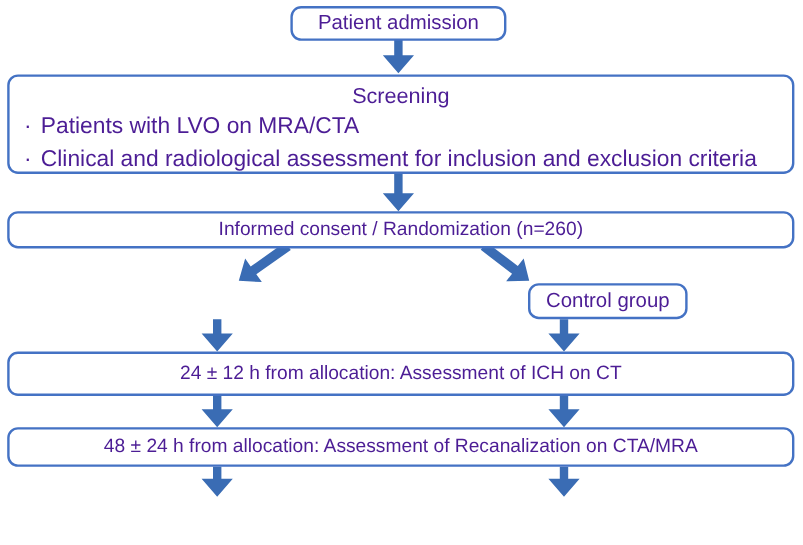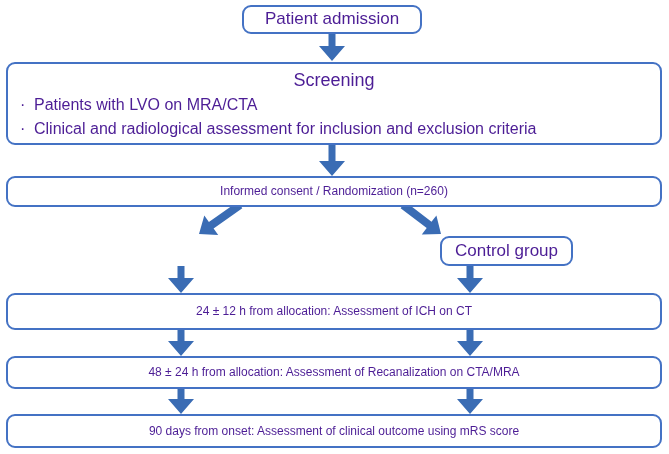--- a/index.html
+++ b/index.html
@@ -17,26 +17,26 @@
     box-sizing:border-box;
     background:#ffffff;
     border:2px solid var(--border,#4472C4);
     border-radius:9px;
     display:flex;
     align-items:center;
     justify-content:center;
     text-align:center;
     line-height:1.2;
   }
-  .node-wide{font-size:12px;}
+  .node-wide{font-size:16px;}
   .node-small{font-size:17px;}
   #patient-admission{left:242px;top:5px;width:180px;height:29px;}
   #screening{left:6px;top:62px;width:656px;height:83px;display:block;padding:4px 12px 16px 12px;}
   #screening .scr-title{text-align:center;font-size:18px;margin:2px 0 3px 0;}
-  #screening .scr-bullet{text-align:left;font-size:16px;margin:0 0 5px 0;white-space:nowrap;}
+  #screening .scr-bullet{text-align:left;font-size:19px;margin:0 0 5px 0;white-space:nowrap;}
   #screening .bullet-dot{display:inline-block;width:14px;text-align:left;}
   #informed-consent{left:6px;top:176px;width:656px;height:31px;}
   #evt-group{left:84px;top:236px;width:133px;height:30px;}
   #control-group{left:440px;top:236px;width:133px;height:30px;}
   #assessment-ich{left:6px;top:293px;width:656px;height:37px;}
   #assessment-recan{left:6px;top:356px;width:656px;height:33px;}
   #assessment-outcome{left:6px;top:414px;width:656px;height:34px;}
   .arrow{fill:var(--arrow,#3A6CB4);}
 </style>
 </head>
@@ -75,15 +75,14 @@
 
   <div class="node node-wide" id="informed-consent">Informed consent / Randomization (n=260)</div>
 
 
   <div class="node node-small" id="control-group">Control group</div>
 
   <div class="node node-wide" id="assessment-ich">24 ± 12 h from allocation: Assessment of ICH on CT</div>
 
   <div class="node node-wide" id="assessment-recan">48 ± 24 h from allocation: Assessment of Recanalization on CTA/MRA</div>
 
-  <div class="node node-wide" id="assessment-outcome">90 days from onset: Assessment of clinical outcome using mRS score</div>
 
 </div>
 
 </body></html>

